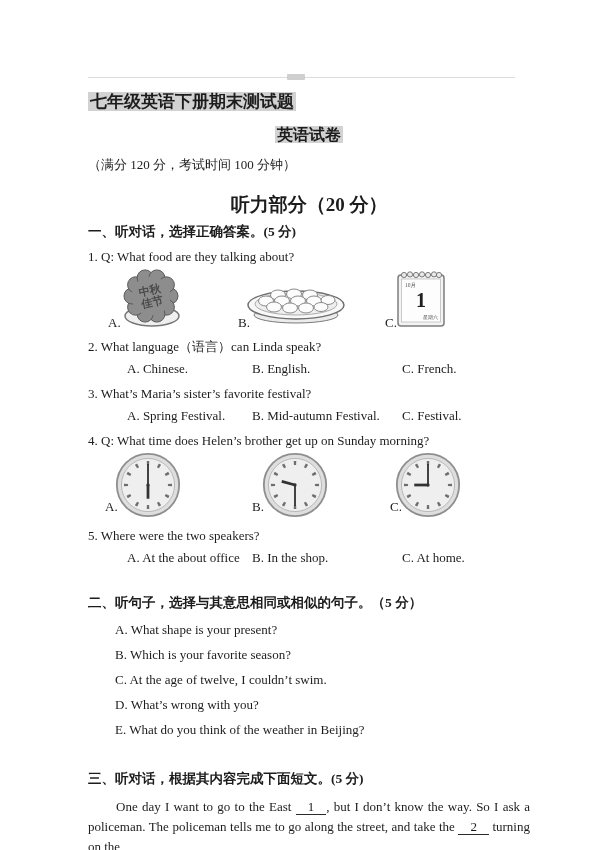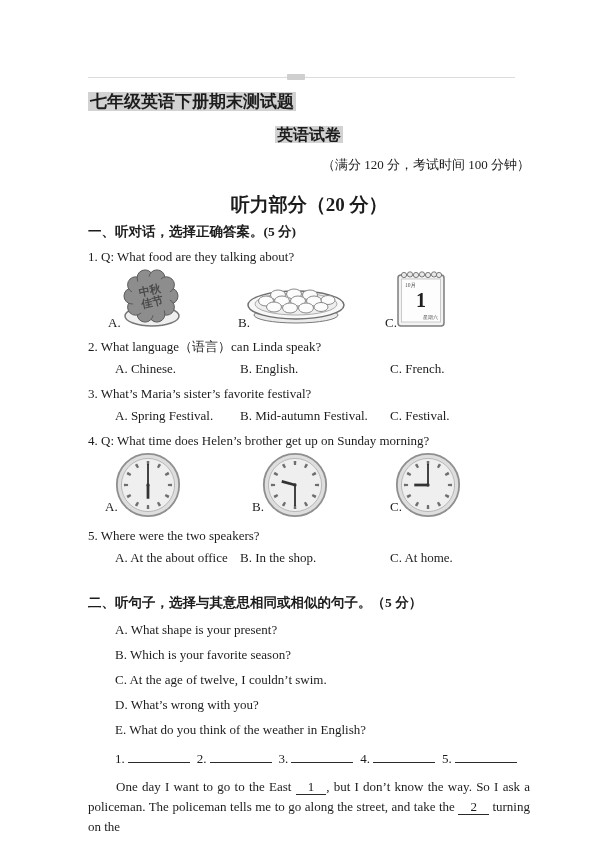--- a/index.html
+++ b/index.html
@@ -10,27 +10,27 @@
   .top-divider{
     position:absolute;left:88px;top:77px;width:427px;height:1px;background:#dcdcdc;
   }
   .divider-tab{
     position:absolute;left:199px;top:-3px;width:18px;height:6px;background:#cfcfcf;border-radius:1px;display:block;
   }
   .content{position:absolute;left:88px;top:0;width:442px;}
   .hl{background:#d2d2d2;padding:0 2px;}
   .title-row{margin-top:90px;font-size:17px;font-weight:bold;line-height:24px;}
   .subtitle-row{margin-top:8px;text-align:center;font-size:16px;font-weight:bold;line-height:26px;}
-  .info{margin-top:7px;text-align:right;font-size:13px;line-height:19px;}
+  .info{margin-top:7px;text-align:left;font-size:13px;line-height:19px;}
   .listen-header{margin-top:21px;text-align:center;font-size:19px;font-weight:bold;line-height:19px;}
   .p-heading{font-size:13.5px;font-weight:bold;line-height:19px;}
   .mt-sec{margin-top:26px;}
   .mt-sec3{margin-top:30px;}
   .q{margin-top:7px;line-height:18px;}
-  .opts{margin-top:4px;margin-left:27px;display:grid;grid-template-columns:125px 150px 1fr;line-height:18px;}
+  .opts{margin-top:4px;margin-left:39px;display:grid;grid-template-columns:125px 150px 1fr;line-height:18px;}
   .figs{position:relative;height:62px;margin-top:3px;}
   .clocks{position:relative;height:66px;margin-top:2px;}
   .fig-label{position:absolute;bottom:1px;line-height:14px;}
   .abs{position:absolute;top:0;}
   .p2-opt{margin-top:7px;margin-left:27px;line-height:18px;}
   .answers{margin-top:10px;margin-left:27px;line-height:18px;}
   .ans-blank{display:inline-block;width:62px;border-bottom:1px solid #2a2a2a;height:13px;margin:0 7px 0 3px;}
   .passage{margin:9px 0 0 0;line-height:20px;text-indent:28px;text-align:justify;}
   .blank{border-bottom:1px solid #2a2a2a;padding:0 12px;font-weight:normal;}
 </style>
@@ -178,23 +178,21 @@
       <span>B. In the shop.</span>
       <span>C. At home.</span>
     </div>
 
     <div class="p-heading mt-sec">二、听句子，选择与其意思相同或相似的句子。（5 分）</div>
 
     <div class="p2-opt" style="margin-top:9px;">A. What shape is your present?</div>
     <div class="p2-opt">B. Which is your favorite season?</div>
     <div class="p2-opt">C. At the age of twelve, I couldn’t swim.</div>
     <div class="p2-opt">D. What’s wrong with you?</div>
-    <div class="p2-opt">E. What do you think of the weather in English?</div>
+    <div class="p2-opt">E. What do you think of the weather in Beijing?</div>
 
-    <div class="answers">
-      <span>1.</span><span class="ans-blank"></span><span>2.</span><span class="ans-blank"></span><span>3.</span><span class="ans-blank"></span><span>4.</span><span class="ans-blank"></span><span>5.</span><span class="ans-blank"></span>
-    </div>
 
+    <div class="p-heading mt-sec3">三、听对话，根据其内容完成下面短文。(5 分)</div>
 
     <p class="passage"><span>One day I want to go to the East </span><span class="blank">1</span><span>, but I don’t know the way. So I ask a policeman. The policeman tells me to go along the street, and take the </span><span class="blank">2</span><span> turning on the </span></p>
 
   </div>
 </div>
 
 </body></html>

